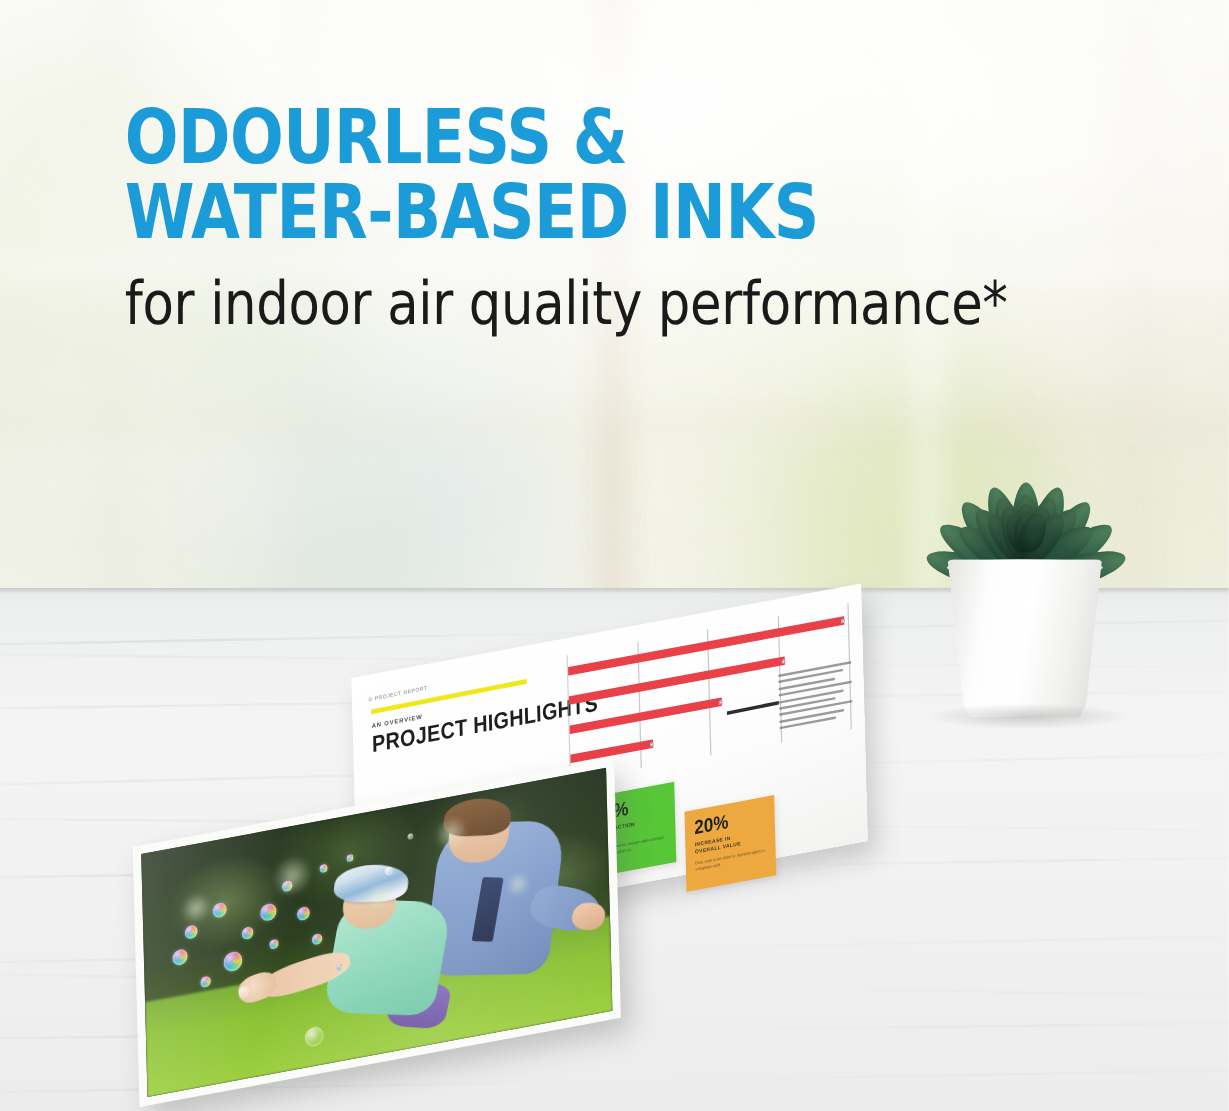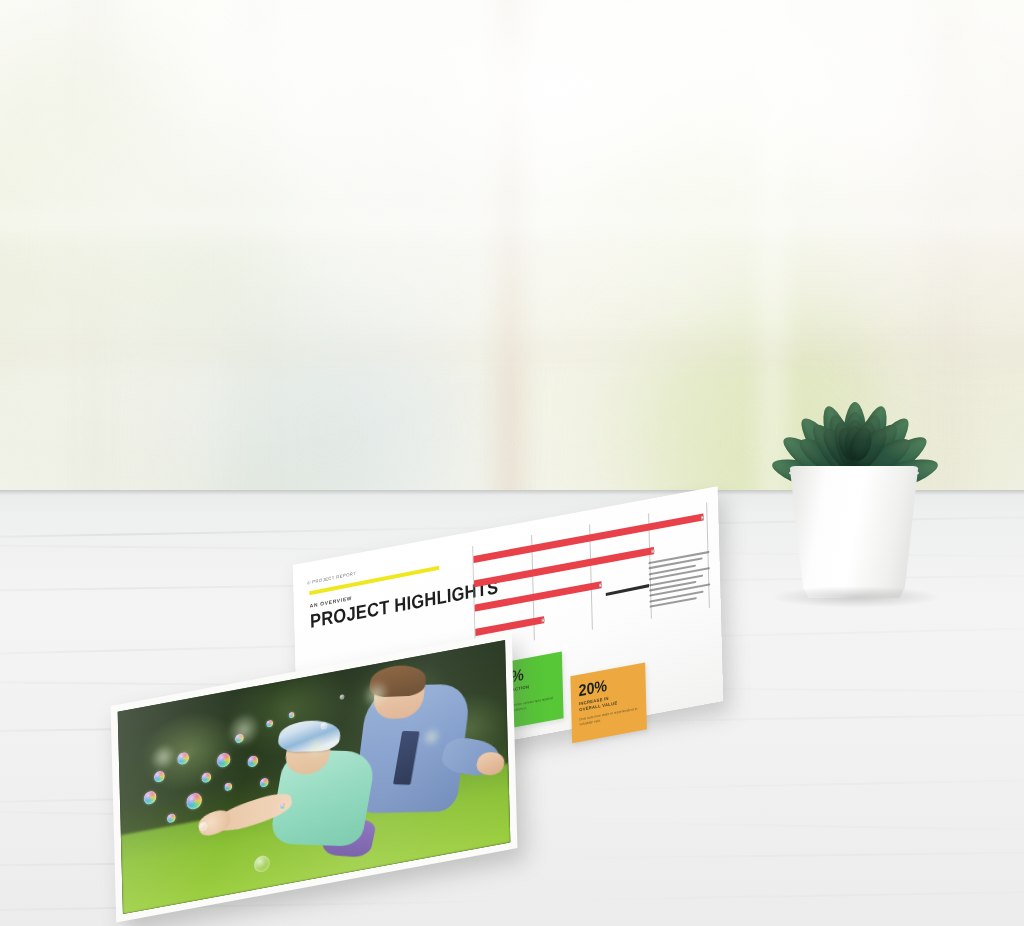--- a/index.html
+++ b/index.html
@@ -526,14 +526,19 @@
             <div class="bokeh" style="left: 48%; top: 30%; width: 22px; height: 22px;"></div>
             <div class="bokeh" style="left: 63%; top: 8%; width: 28px; height: 28px;"></div>
             <div class="bokeh" style="left: 78%; top: 36%; width: 20px; height: 20px;"></div>
           </div>
         <div class="ph-sheen"></div>
       </div>
     </div>
 
   </div>
 
+  <div class="copy">
+    <div class="headline">ODOURLESS &amp;
+WATER-BASED INKS</div>
+    <div class="subhead">for indoor air quality performance*</div>
+  </div>
 
 </div>
 
 </body></html>

